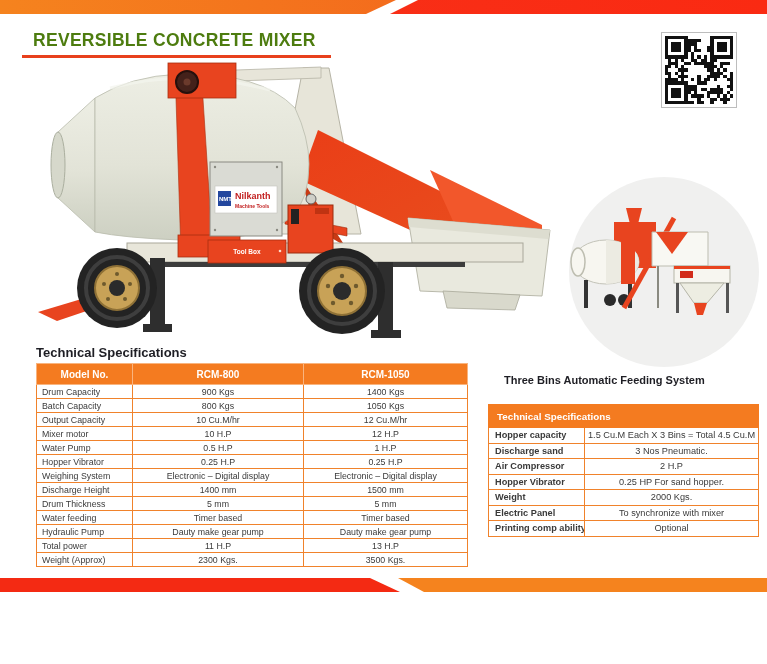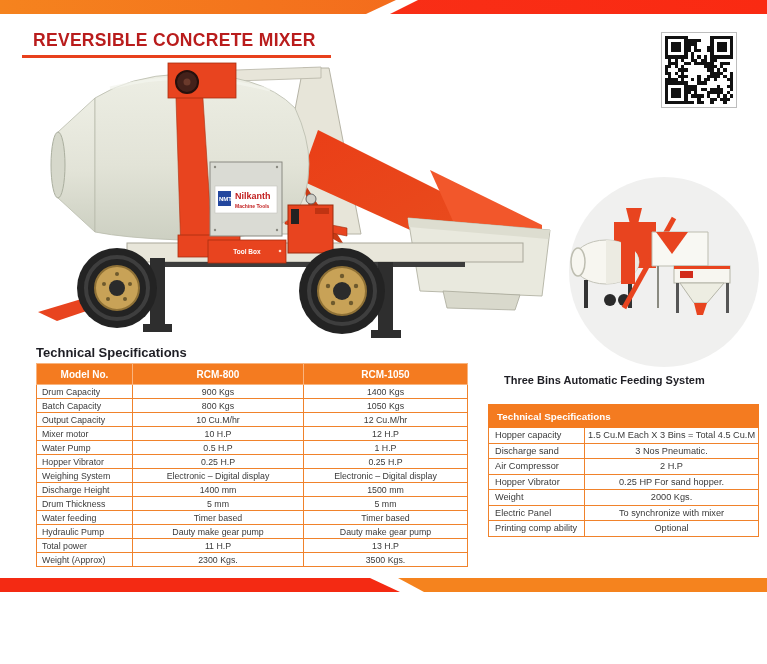--- a/index.html
+++ b/index.html
@@ -11,21 +11,21 @@
   #stripe-top{top:0;}
   #stripe-bottom{top:578px;}
   .stripe .seg{position:absolute;top:0;height:100%;width:100%;}
   #stripe-top .seg-a{clip-path:polygon(0 0,396px 0,366px 100%,0 100%);background:linear-gradient(90deg,#F5831E,#F2571B);}
   #stripe-top .seg-b{clip-path:polygon(418px 0,100% 0,100% 100%,390px 100%);background:linear-gradient(90deg,#F7321A,#FA2A12);}
   #stripe-bottom .seg-a{clip-path:polygon(0 0,370px 0,400px 100%,0 100%);background:#F42A13;}
   #stripe-bottom .seg-b{clip-path:polygon(398px 0,100% 0,100% 100%,424px 100%);background:#F5831E;}
 
   
   #page-title{position:absolute;left:33px;top:30px;font-size:17.5px;font-weight:800;
-    letter-spacing:.3px;color:#b91c1c;white-space:nowrap;}
+    letter-spacing:.3px;color:#4d7c0f;white-space:nowrap;}
   #title-underline{position:absolute;left:22px;top:55px;width:309px;height:2.5px;background:#E8401C;}
 
   
   #qr-box{position:absolute;left:661px;top:32px;width:76px;height:76px;background:#fff;
     border:1px solid #bdbdbd;box-sizing:border-box;padding:3px;}
   #qr-box svg{display:block;width:100%;height:100%;}
 
   
   #machine-art{position:absolute;left:15px;top:58px;width:550px;height:292px;}
   #circle-art{position:absolute;left:566px;top:174px;width:196px;height:196px;}
@@ -42,21 +42,21 @@
     border:1px solid #f9b47e;}
   #spec-table td{border:1px solid #F0822B;height:13px;text-align:center;padding:0 2px;
     overflow:hidden;white-space:nowrap;}
   #spec-table td.lbl{text-align:left;padding-left:5px;}
 
   #bins-table{position:absolute;left:488px;top:404px;width:270px;font-size:9.2px;color:#3a3a3a;}
   #bins-table th{background:#F47B20;color:#fff;font-weight:700;font-size:9.8px;height:20px;
     text-align:left;padding-left:8px;border:1px solid #F47B20;}
   #bins-table td{border:1px solid #F0822B;height:14.5px;text-align:center;padding:0 2px;
     overflow:hidden;white-space:nowrap;}
-  #bins-table td.lbl{text-align:left;padding-left:6px;}
+  #bins-table td.lbl{text-align:left;padding-left:6px;font-weight:bold;}
 </style>
 </head>
 <body>
 
 <div id="canvas">
 
   <div class="stripe" id="stripe-top">
     <div class="seg seg-a"></div>
     <div class="seg seg-b"></div>
   </div>

